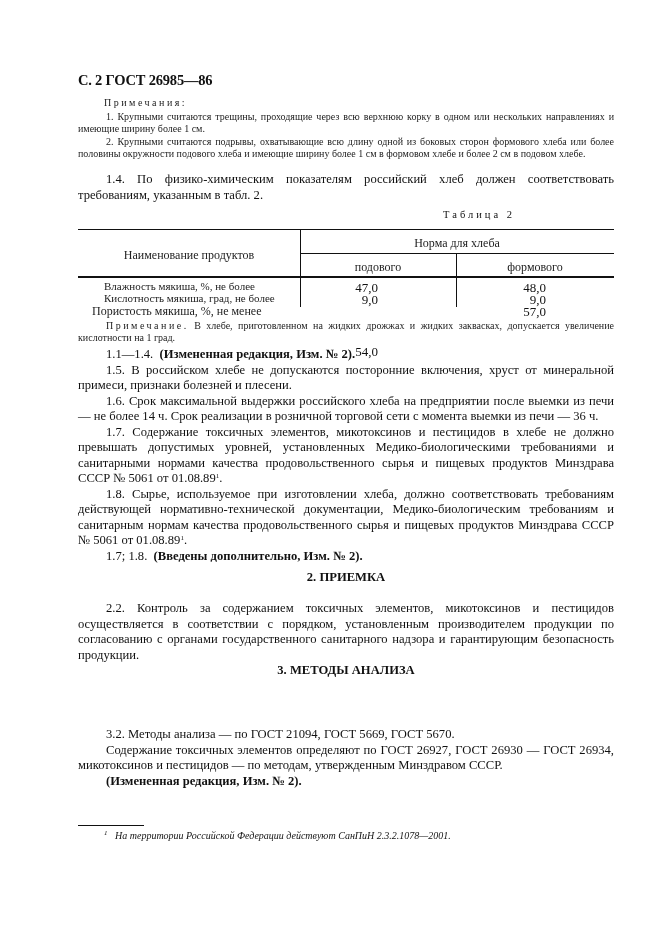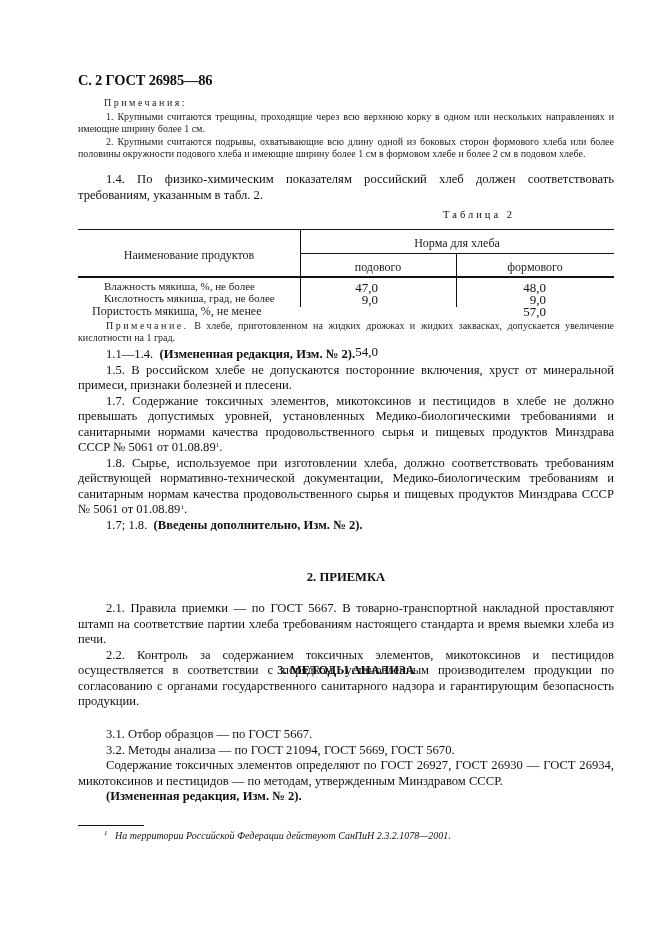--- a/index.html
+++ b/index.html
@@ -72,36 +72,35 @@
     <div class="num" style="left:506px; top:304px;">57,0</div>
   </div>
 
   <div class="abs small just" style="left:78px; top:320px; width:536px;">
     <p class="indent"><span class="spaced">Примечание.</span><span> В хлебе, приготовленном на жидких дрожжах и жидких заквасках, допускается увеличение кислотности на 1 град.</span></p>
   </div>
 
   <div class="abs body just" style="left:78px; top:347px; width:536px;">
     <p class="indent"><span>1.1—1.4.</span>&nbsp; <span class="bold">(Измененная редакция, Изм. № 2).</span></p>
     <p class="indent">1.5.  В российском хлебе не допускаются посторонние включения, хруст от минеральной примеси, признаки болезней и плесени.</p>
+    <p class="indent">1.6.  Срок максимальной выдержки российского хлеба на предприятии после выемки из печи — не более 14 ч. Срок реализации в розничной торговой сети с момента выемки из печи — 36 ч.</p>
     <p class="indent"><span>1.7.  Содержание токсичных элементов, микотоксинов и пестицидов в хлебе не должно превышать допустимых уровней, установленных Медико-биологическими требованиями и санитарными нормами качества продовольственного сырья и пищевых продуктов Минздрава СССР № 5061 от 01.08.89</span><sup>1</sup>.</p>
     <p class="indent"><span>1.8.  Сырье, используемое при изготовлении хлеба, должно соответствовать требованиям действующей нормативно-технической документации, Медико-биологическим требованиям и санитарным нормам качества продовольственного сырья и пищевых продуктов Минздрава СССР № 5061 от 01.08.89</span><sup>1</sup>.</p>
     <p class="indent"><span>1.7; 1.8.</span>&nbsp; <span class="bold">(Введены дополнительно, Изм. № 2).</span></p>
   </div>
 
   <div class="abs body bold center" style="left:78px; top:570px; width:536px;">2.  ПРИЕМКА</div>
 
   <div class="abs body just" style="left:78px; top:601px; width:536px;">
-    <p class="indent">2.1.  Правила приемки — по ГОСТ  5667. В товарно-транспортной накладной проставляют штамп на соответствие партии хлеба требованиям настоящего стандарта и время выемки хлеба из печи.</p>
     <p class="indent">2.2.  Контроль за содержанием токсичных элементов, микотоксинов и пестицидов осуществляется в соответствии с порядком, установленным производителем продукции по согласованию с органами государственного санитарного надзора и гарантирующим безопасность продукции.</p>
   </div>
 
   <div class="abs body bold center" style="left:78px; top:663px; width:536px;">3.  МЕТОДЫ АНАЛИЗА</div>
 
   <div class="abs body just" style="left:78px; top:727px; width:536px;">
-    <p class="indent">3.1.  Отбор образцов — по ГОСТ  5667.</p>
     <p class="indent">3.2.  Методы анализа — по ГОСТ  21094, ГОСТ  5669, ГОСТ  5670.</p>
     <p class="indent">Содержание токсичных элементов определяют по ГОСТ  26927, ГОСТ  26930 — ГОСТ  26934, микотоксинов и пестицидов — по методам, утвержденным Минздравом СССР.</p>
     <p class="indent bold">(Измененная редакция, Изм. № 2).</p>
   </div>
 
   <div class="line" style="left:78px; top:825px; width:66px; height:1px;"></div>
   <div class="abs footnote" style="top:830px;">
     <sup>1</sup>&nbsp;&nbsp; <span>На территории Российской Федерации действуют СанПиН 2.3.2.1078—2001.</span>
   </div>
 

